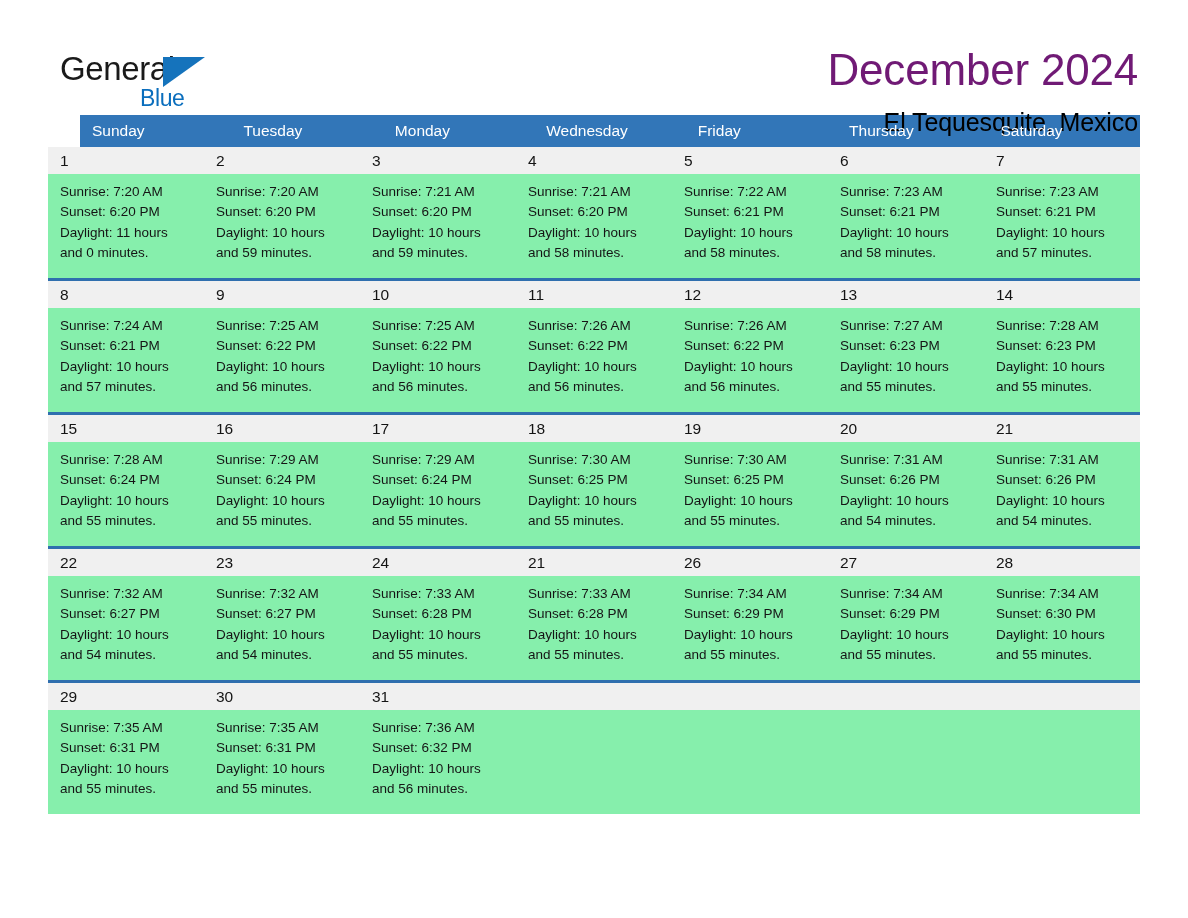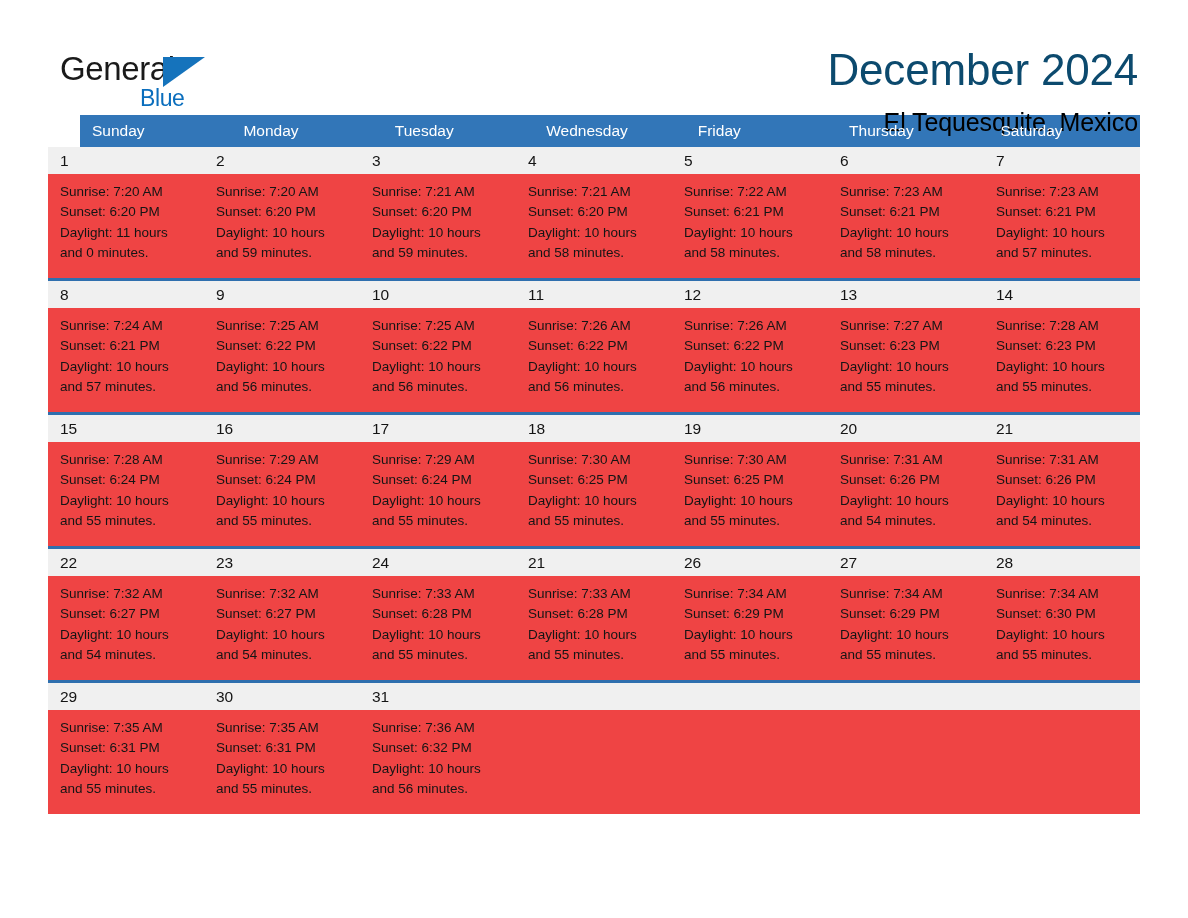--- a/index.html
+++ b/index.html
@@ -69,21 +69,21 @@
   }
   .title-block {
     text-align: right;
     flex: 1 1 auto;
     padding-right: 2px;
   }
   .cal-title {
     font-size: 44px;
     font-weight: normal;
     line-height: 52px;
-    color: #0c4a6e;
+    color: #701a75;
     letter-spacing: -0.2px;
   }
   .cal-subtitle {
     font-size: 25px;
     font-weight: normal;
     line-height: 32px;
     color: #000000;
     margin-top: 10px;
     letter-spacing: -0.1px;
   }
@@ -123,21 +123,21 @@
   .daynum-cell {
     flex: 1 1 0;
     font-size: 15.5px;
     line-height: 27px;
     padding-left: 12px;
     box-sizing: border-box;
     color: #141414;
   }
   .week-details {
     display: flex;
-    background: #ef4444;
+    background: #86efac;
     height: 104px;
   }
   .detail-cell {
     flex: 1 1 0;
     padding: 8px 10px 0 12px;
     box-sizing: border-box;
   }
   .detail-line {
     font-size: 13.5px;
     line-height: 20.3px;
@@ -163,22 +163,22 @@
       <div class="cal-title">December 2024</div>
       <div class="cal-subtitle">El Tequesquite, Mexico</div>
     </div>
 
   </div>
 
   <div class="calendar">
 
     <div class="weekday-row">
       <div class="weekday-cell">Sunday</div>
+      <div class="weekday-cell">Tuesday</div>
       <div class="weekday-cell">Monday</div>
-      <div class="weekday-cell">Tuesday</div>
       <div class="weekday-cell">Wednesday</div>
       <div class="weekday-cell">Friday</div>
       <div class="weekday-cell">Thursday</div>
       <div class="weekday-cell">Saturday</div>
     </div>
 
     <div id="weeks-container">
         <div class="week">
           <div class="week-daynums">
             <div class="daynum-cell">1</div>

